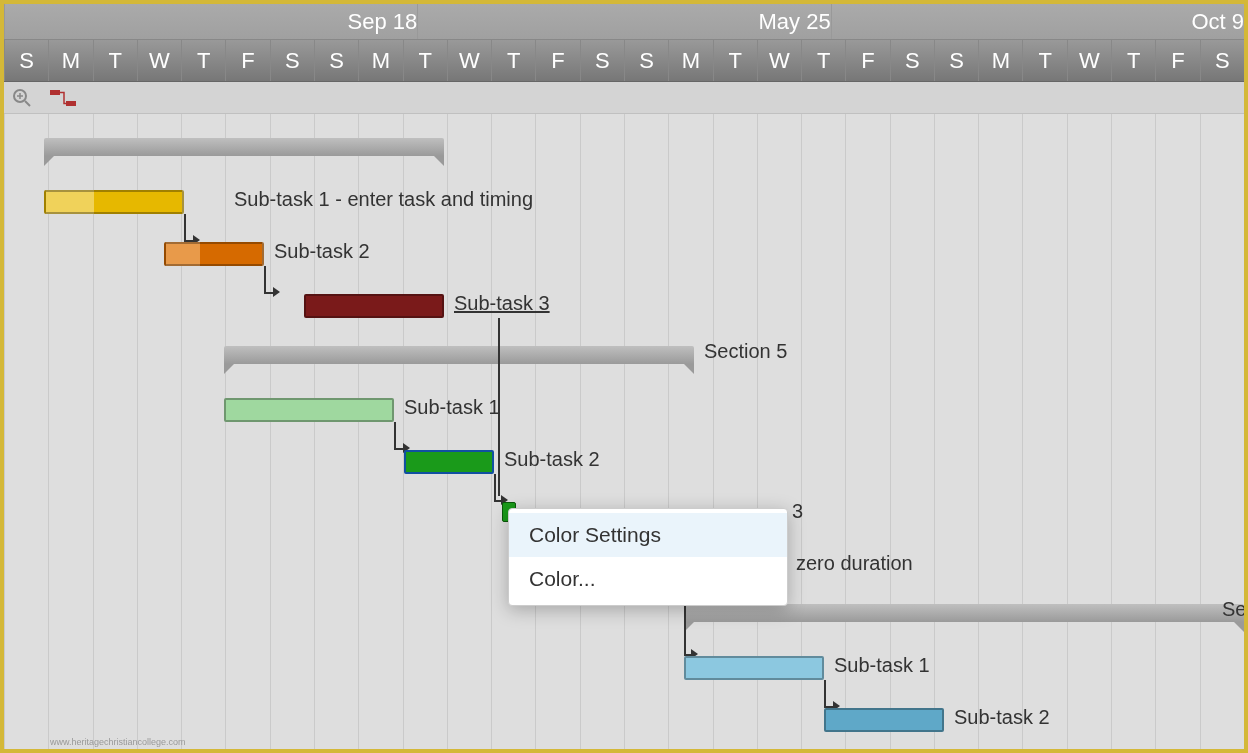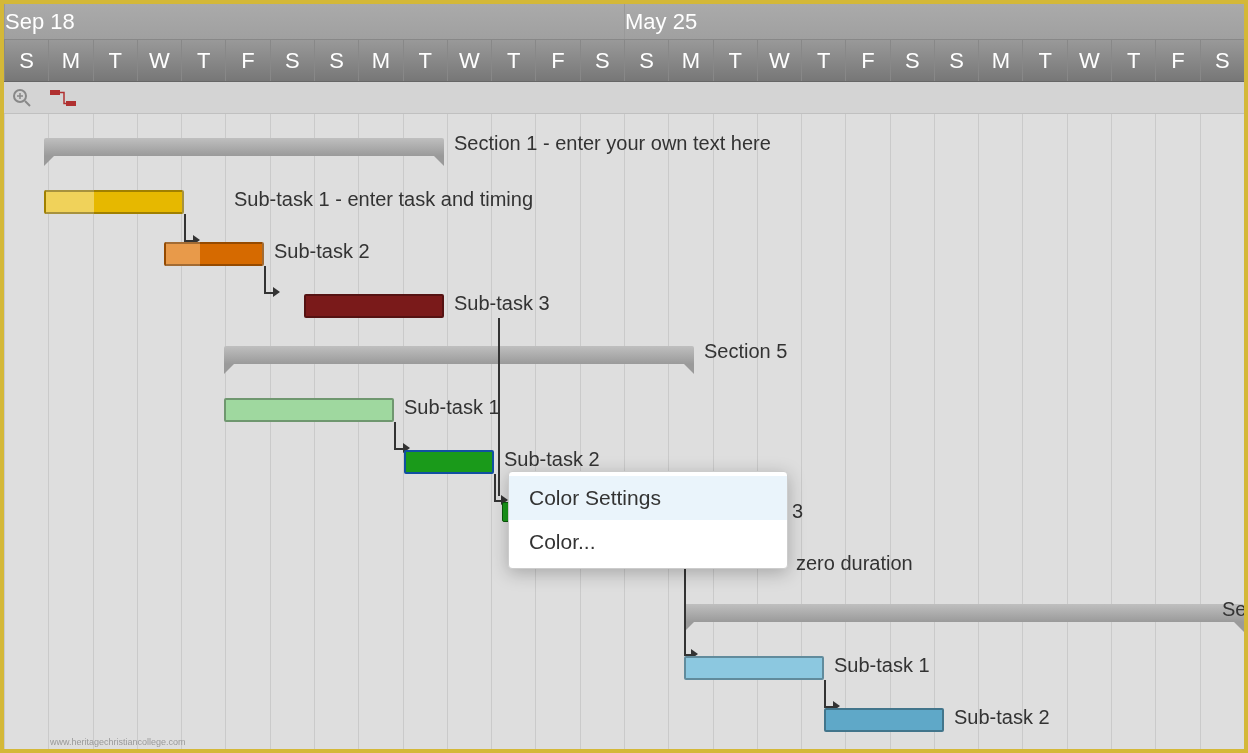--- a/index.html
+++ b/index.html
@@ -13,21 +13,21 @@
   position: relative;
 }
 .header-weeks {
   display: flex;
   height: 36px;
   background: linear-gradient(to bottom, #aaa, #a0a0a0);
   border-bottom: 1px solid #888;
 }
 .week-cell {
   flex: 1;
-  text-align: left;
+  text-align: right;
   color: #fff;
   font-size: 22px;
   line-height: 36px;
   border-left: 1px solid #999;
 }
 .header-days {
   display: flex;
   height: 42px;
   background: linear-gradient(to bottom, #999, #777);
   border-bottom: 1px solid #666;
@@ -120,20 +120,21 @@
   color:#999;
   margin-left:40px;
 }
 </style>
 </head>
 <body>
 
 <div class="header-weeks">
   <div class="week-cell">Sep 18</div>
   <div class="week-cell">May 25</div>
+  <div class="week-cell">Oct 9</div>
 </div>
 
 <div class="header-days" id="days-row">
     <div class="day-cell">S</div>
     <div class="day-cell">M</div>
     <div class="day-cell">T</div>
     <div class="day-cell">W</div>
     <div class="day-cell">T</div>
     <div class="day-cell">F</div>
     <div class="day-cell">S</div>
@@ -204,32 +205,31 @@
       <div class="grid-col"></div>
       <div class="grid-col"></div>
       <div class="grid-col"></div>
       <div class="grid-col"></div>
       <div class="grid-col"></div>
       <div class="grid-col"></div>
       <div class="grid-col"></div>
     </div>
 
   <div class="section-bar" style="top:24px; left:40px; width:400px;"></div>
-  <div class="task-label" style="top:18px; left:450px;">Section 1 - enter your own text here</div>
 
   <div class="task-bar" style="top:76px; left:40px; width:140px; background:linear-gradient(to right,#f0d25a 35%, #e6b800 35%);"></div>
   <div class="task-label" style="top:74px; left:190px;margin-left:40px;">Sub-task 1 - enter task and timing</div>
   <div class="connector" style="top:100px; left:180px; width:10px; height:28px;"></div>
 
   <div class="task-bar" style="top:128px; left:160px; width:100px; background:linear-gradient(to right,#e89a4a 35%, #d66a00 35%);"></div>
   <div class="task-label" style="top:126px; left:270px;">Sub-task 2</div>
   <div class="connector" style="top:152px; left:260px; width:10px; height:28px;"></div>
 
   <div class="task-bar" style="top:180px; left:300px; width:140px; background:#7a1a1a;"></div>
-  <div class="task-label" style="top:178px; left:450px;">Sub-task 3</div>
+  <div class="task-label" style="top:178px; left:450px;text-decoration:underline;">Sub-task 3</div>
 
   <div class="section-bar" style="top:232px; left:220px; width:470px;"></div>
   <div class="task-label" style="top:226px; left:700px;">Section 5</div>
 
   <div style="position:absolute; top:204px; left:494px; width:2px; height:178px; background:#333;"></div>
 
   <div class="task-bar" style="top:284px; left:220px; width:170px; background:#9fd89f;"></div>
   <div class="task-label" style="top:282px; left:400px;">Sub-task 1</div>
   <div class="connector" style="top:308px; left:390px; width:10px; height:28px;"></div>
 
@@ -247,19 +247,19 @@
 
   <div class="connector" style="top:410px; left:680px; width:8px; height:132px;"></div>
 
   <div class="task-bar" style="top:542px; left:680px; width:140px; background:#8cc8e0;"></div>
   <div class="task-label" style="top:540px; left:830px;">Sub-task 1</div>
   <div class="connector" style="top:566px; left:820px; width:10px; height:28px;"></div>
 
   <div class="task-bar" style="top:594px; left:820px; width:120px; background:#5fa8c8;"></div>
   <div class="task-label" style="top:592px; left:950px;">Sub-task 2</div>
 
-  <div class="context-menu" style="top:357px; left:504px;">
+  <div class="context-menu" style="top:394px; left:504px;">
     <div class="menu-item highlight">Color Settings</div>
     <div class="menu-item">Color...</div>
   </div>
 </div>
 
 <div class="watermark">www.heritagechristiancollege.com</div>
 
 </body></html>

